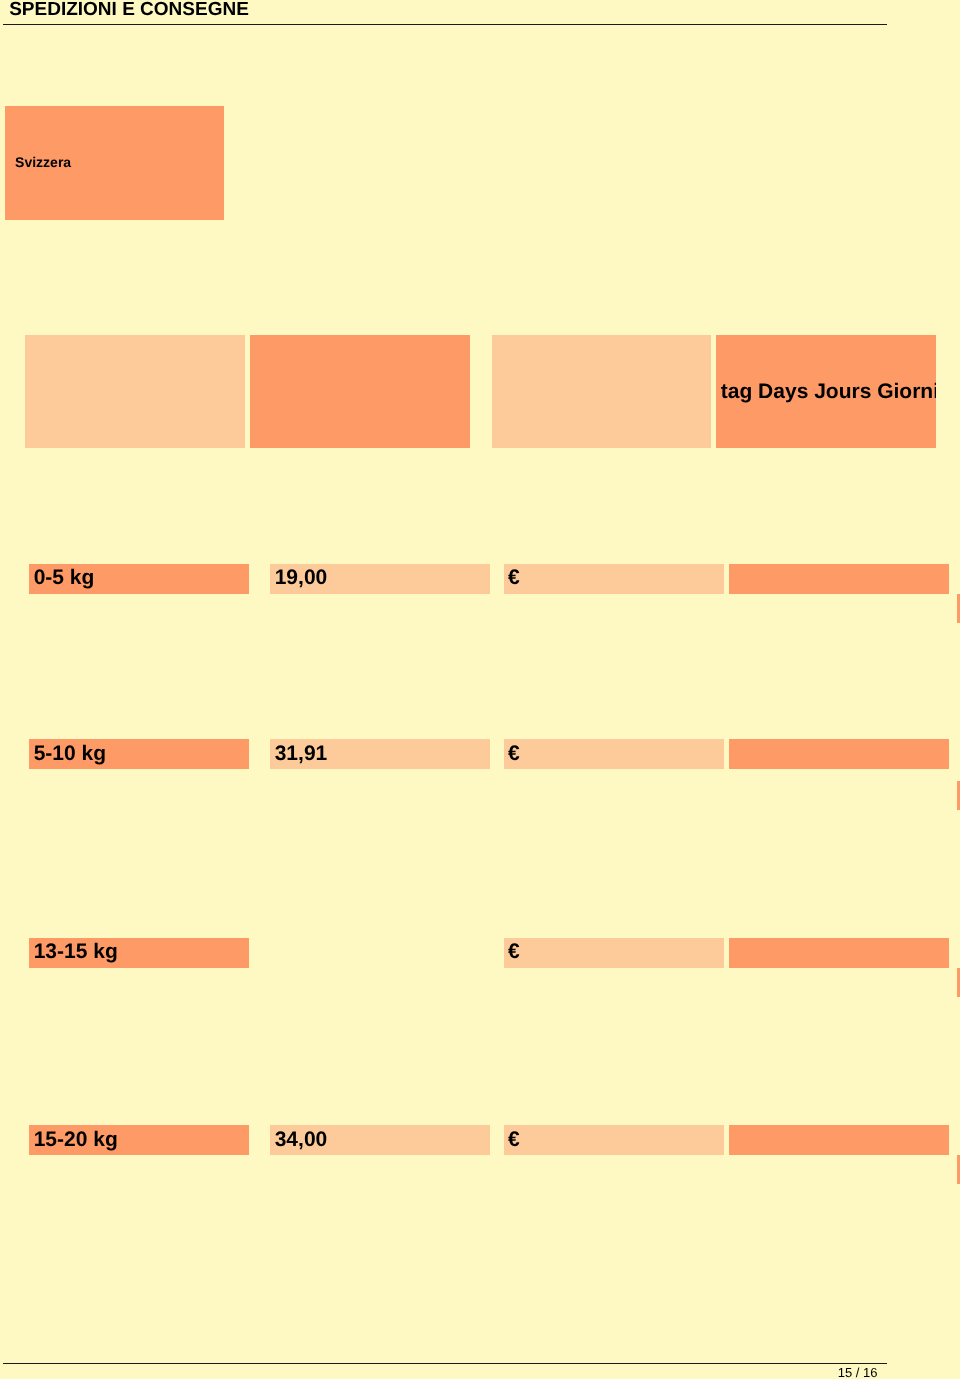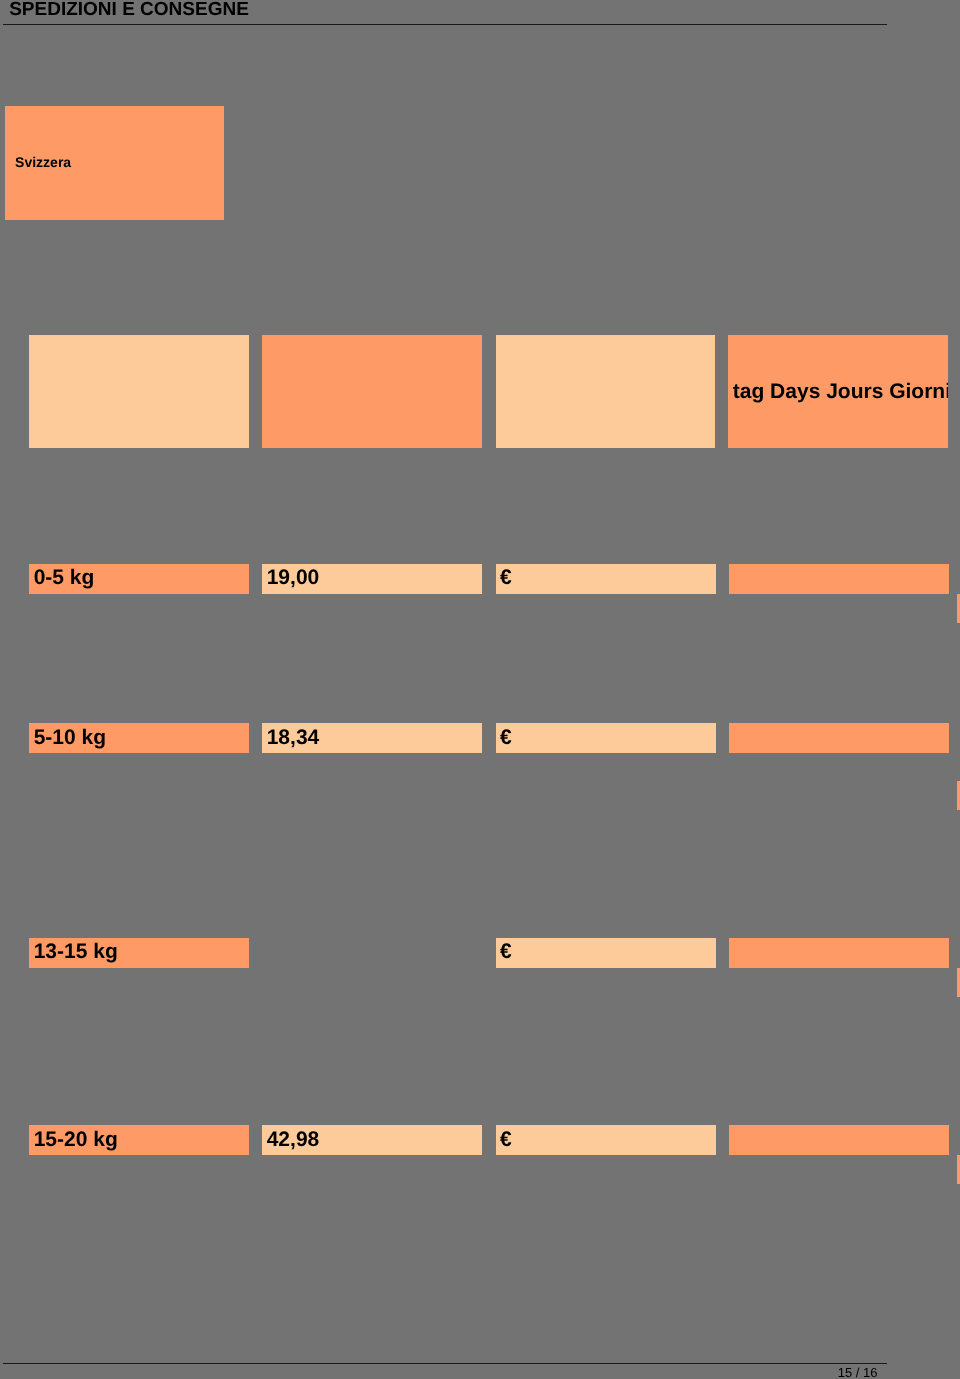--- a/index.html
+++ b/index.html
@@ -4,40 +4,40 @@
 <title>SPEDIZIONI E CONSEGNE</title>
 <style>
 :root{--accent-dark:#FD9A66;--accent-light:#FDCB9A;--rule:#1A1A1A;--ink:#000000;}
   html,body{margin:0;padding:0;background:#ffffff;overflow:hidden;}
   body{width:960px;height:1379px;position:relative;overflow:hidden;
        font-family:"Liberation Sans",sans-serif;color:var(--ink);
        -webkit-font-smoothing:antialiased;
        -moz-osx-font-smoothing:grayscale;
        text-rendering:geometricPrecision;}
   *{-webkit-font-smoothing:antialiased;}
-  .page{position:absolute;left:0;top:0;width:960px;height:1379px;background:#737373;}
+  .page{position:absolute;left:0;top:0;width:960px;height:1379px;background:#fef9c3;}
   .abs{position:absolute;}
 
   
   #doc-title{left:9.2px;top:0.4px;font-size:19px;font-weight:bold;line-height:19px;white-space:nowrap;}
   #header-rule{left:3px;top:23.5px;width:884.3px;height:1.7px;background:var(--rule);}
   #footer-rule{left:3px;top:1362.8px;width:884.3px;height:1.7px;background:var(--rule);}
   #page-number{left:0;top:1365.9px;width:877.5px;text-align:right;font-size:13px;line-height:13.4px;}
 
   
   #country-banner{left:4.5px;top:106px;width:219.4px;height:113.5px;}
   #country-label{left:15.1px;top:152.2px;font-size:14px;line-height:21px;font-weight:bold;white-space:nowrap;}
 
   
   .cell{position:absolute;overflow:hidden;}
-  .tone-light{background:var(--accent-light);}
+  .tone-light{background:var(--accent-light);margin-left:8px;}
   .tone-dark{background:var(--accent-dark);}
 
   
-  .hdr-row{position:absolute;left:12px;top:335px;height:113.4px;width:900px;text-decoration:underline;}
+  .hdr-row{position:absolute;left:0;top:335px;height:113.4px;width:900px;text-decoration:underline;}
   .hdr-row .cell{top:0;height:113.4px;}
   .hdr-row .c1{left:17.1px;width:219.6px;}
   .hdr-row .c2{left:250.3px;width:219.3px;}
   .hdr-row .c3{left:483.9px;width:219px;}
   .hdr-row .c4{left:716.4px;width:219.9px;}
   .hdr-txt{position:absolute;left:4.4px;top:45.9px;font-size:21px;font-weight:bold;
            white-space:nowrap;line-height:21px;}
 
   
   .data-row{position:absolute;left:0;width:960px;height:30.1px;}
@@ -85,26 +85,26 @@
         </div>
       <div class="cell c3 tone-light">
           <span class="cell-txt">€</span>
         </div>
       <div class="cell c4 tone-dark">
           <span class="cell-txt"></span>
         </div>
     </div>
     <div class="edge-stub tone-dark" style="top:593.6px"></div>
 
-    <div class="data-row" style="top:723px">
+    <div class="data-row" style="top:739px">
       <div class="cell c1 tone-dark">
           <span class="cell-txt">5-10 kg</span>
         </div>
       <div class="cell c2 tone-light">
-          <span class="cell-txt">18,34</span>
+          <span class="cell-txt">31,91</span>
         </div>
       <div class="cell c3 tone-light">
           <span class="cell-txt">€</span>
         </div>
       <div class="cell c4 tone-dark">
           <span class="cell-txt"></span>
         </div>
     </div>
     <div class="edge-stub tone-dark" style="top:780.7px"></div>
 
@@ -119,21 +119,21 @@
           <span class="cell-txt"></span>
         </div>
     </div>
     <div class="edge-stub tone-dark" style="top:967.7px"></div>
 
     <div class="data-row" style="top:1124.8px">
       <div class="cell c1 tone-dark">
           <span class="cell-txt">15-20 kg</span>
         </div>
       <div class="cell c2 tone-light">
-          <span class="cell-txt">42,98</span>
+          <span class="cell-txt">34,00</span>
         </div>
       <div class="cell c3 tone-light">
           <span class="cell-txt">€</span>
         </div>
       <div class="cell c4 tone-dark">
           <span class="cell-txt"></span>
         </div>
     </div>
     <div class="edge-stub tone-dark" style="top:1154.9px"></div>
 

